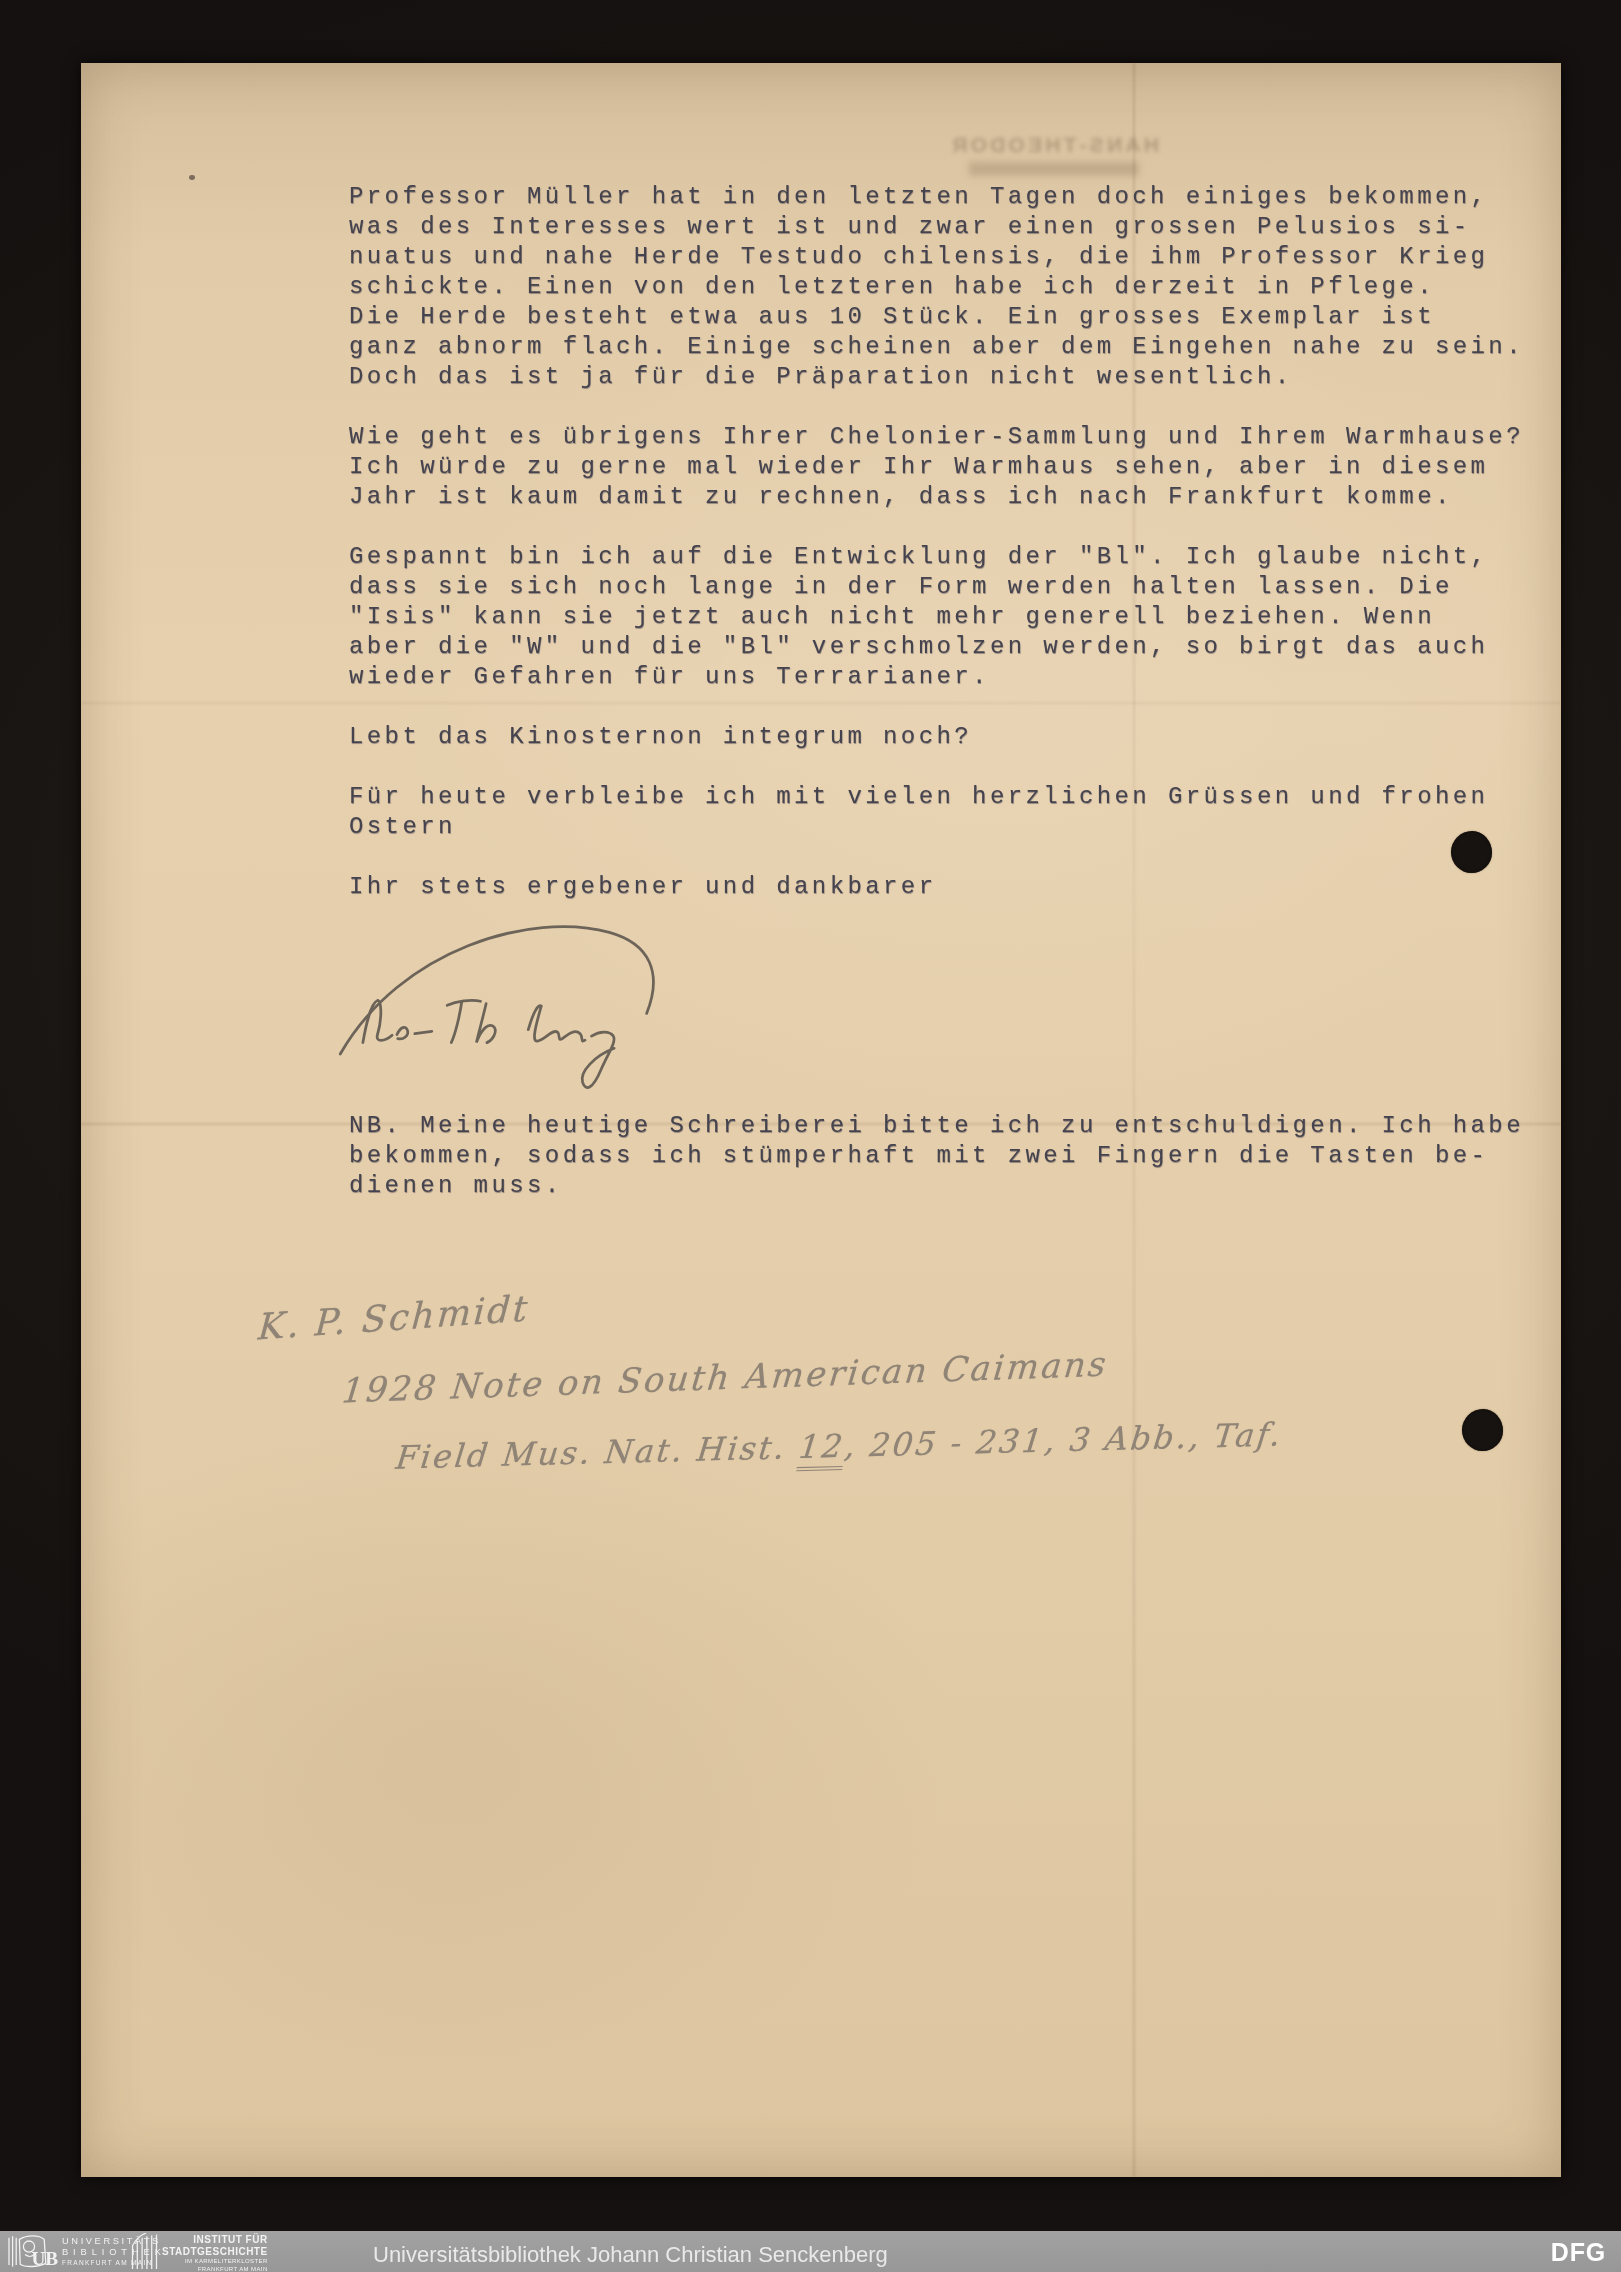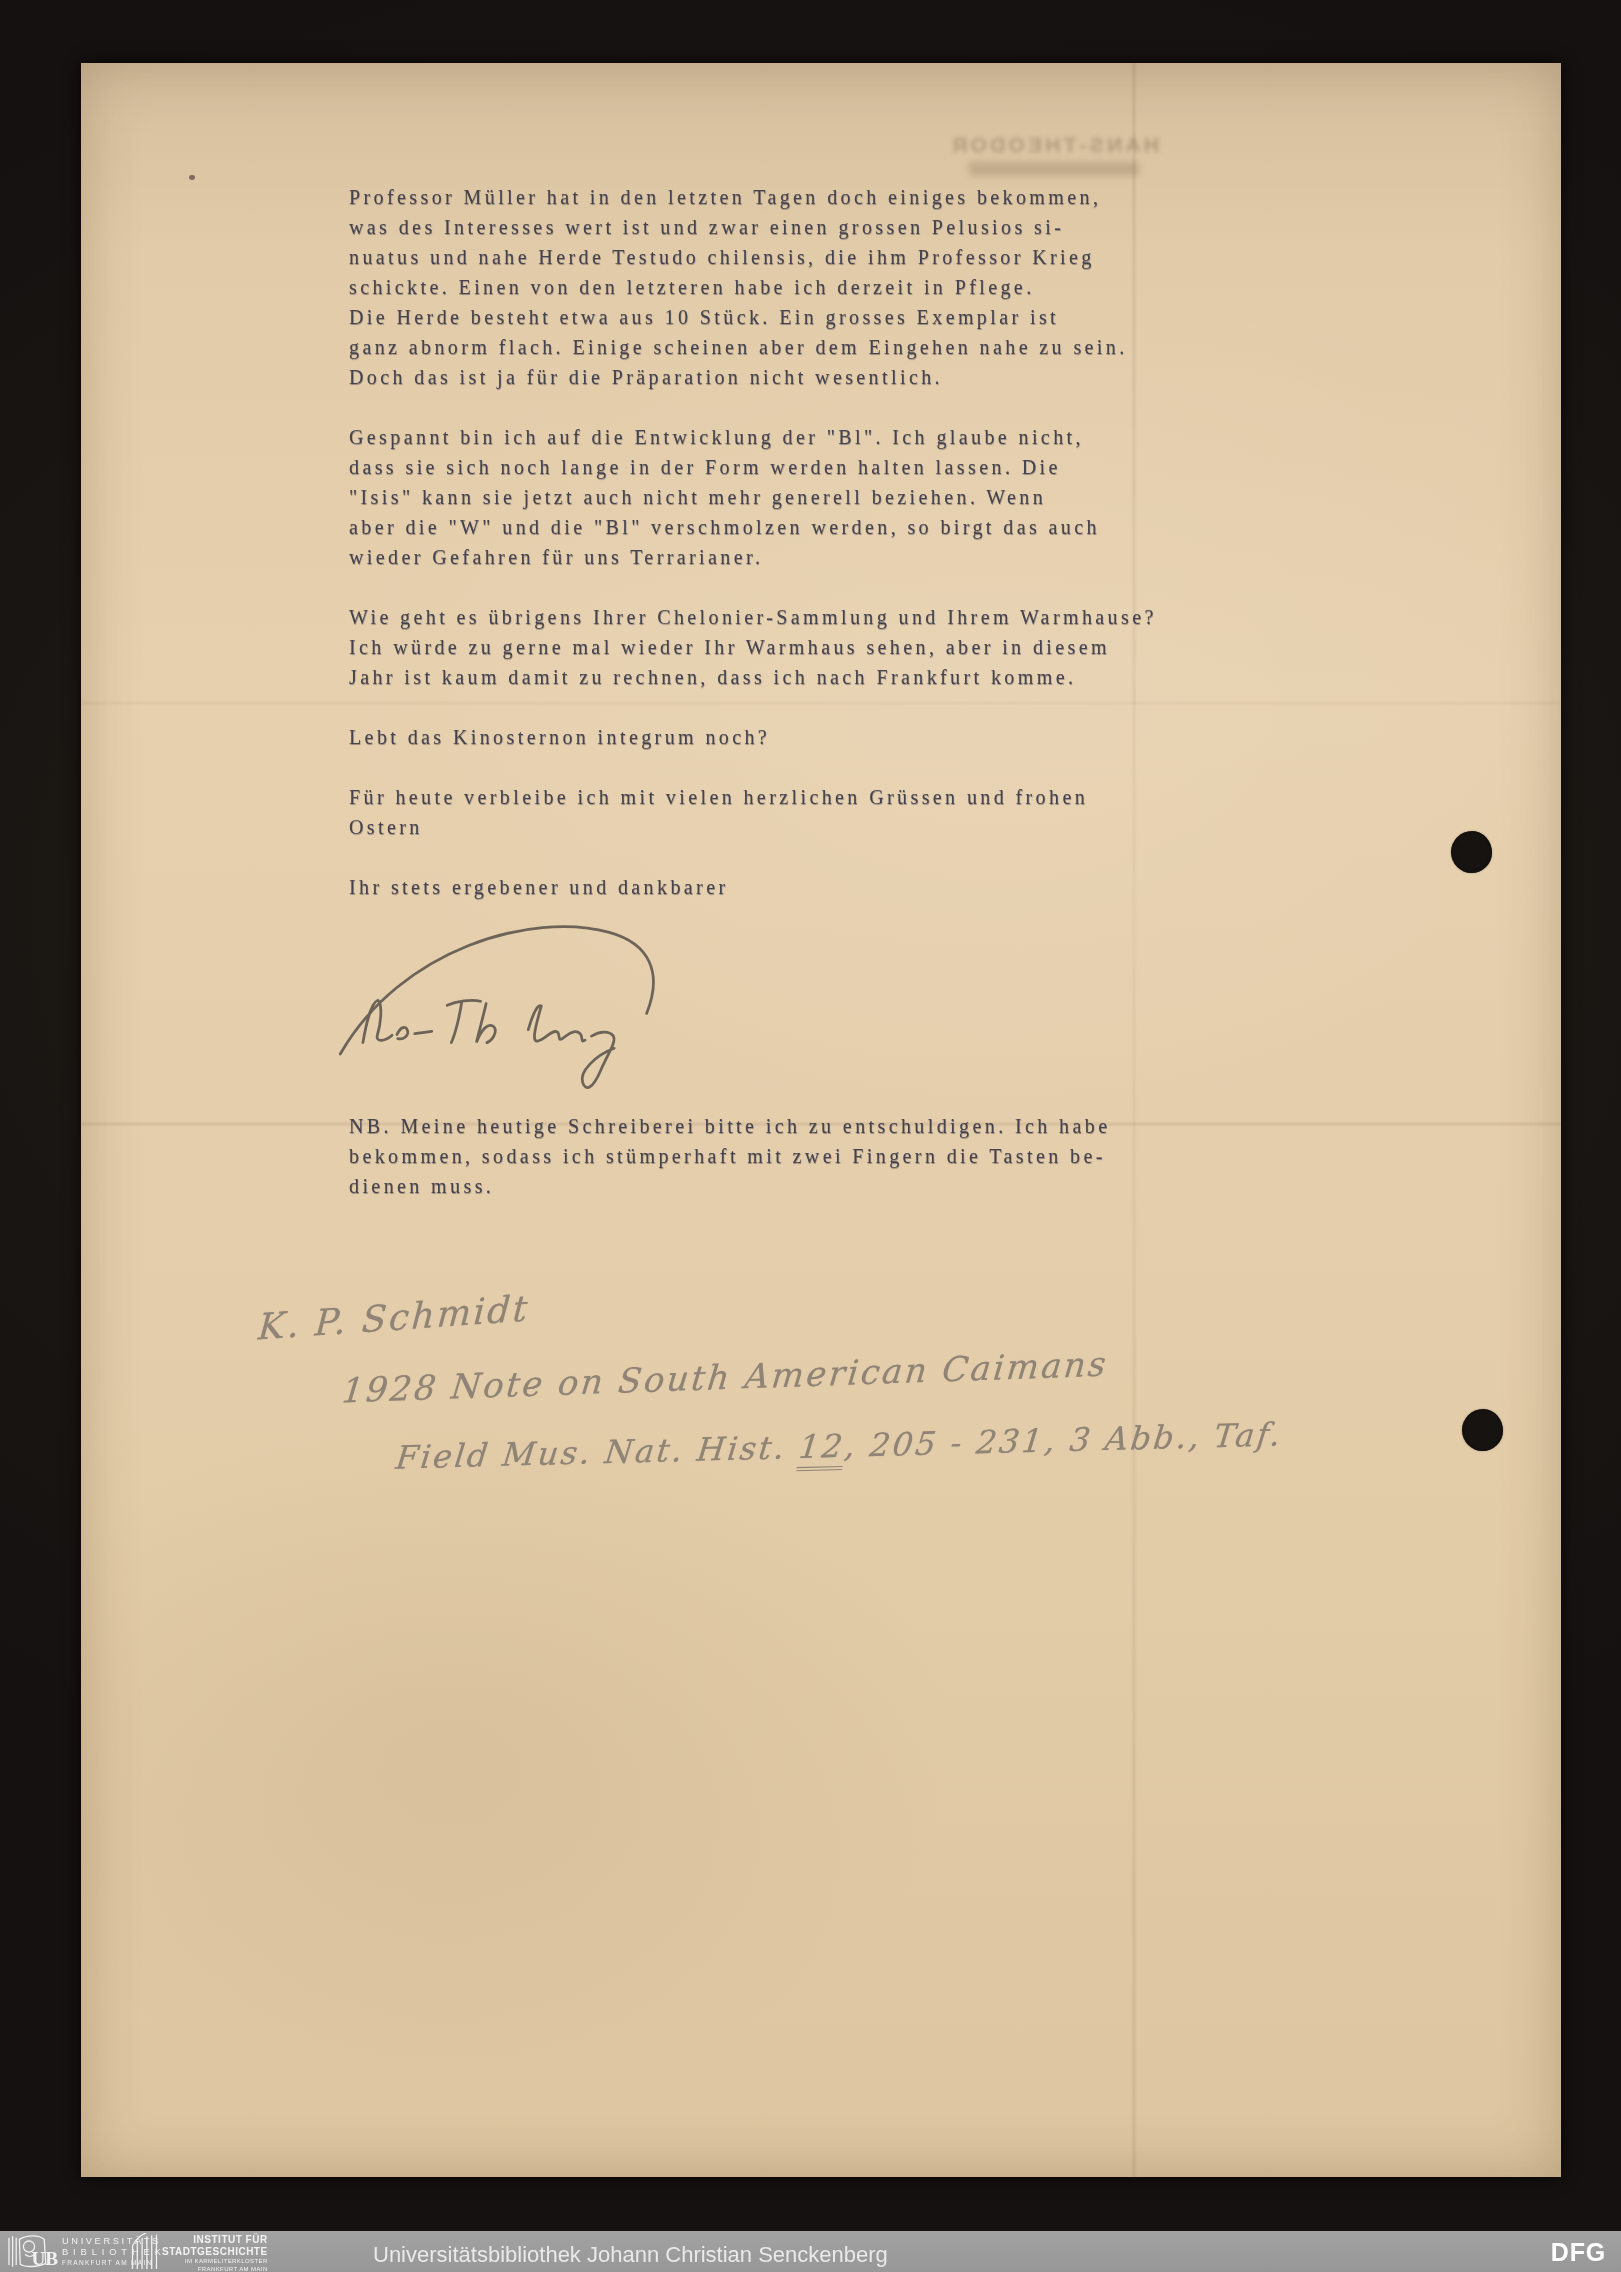--- a/index.html
+++ b/index.html
@@ -21,22 +21,22 @@
   }
   .crease-v{position:absolute;left:1052px;top:0;width:1.6px;height:100%;
     background:linear-gradient(180deg, rgba(110,88,60,.22), rgba(110,88,60,.08) 40%, rgba(110,88,60,.2));
     filter:blur(0.8px);}
   .crease-h{position:absolute;left:0;width:100%;height:1.6px;
     background:rgba(110,88,60,.18);filter:blur(0.8px);}
   .crease-h.h1{top:1060px;}
   .crease-h.h2{top:639px;opacity:.55;}
   
   .typed{
-    font-family:Liberation Serif, serif;
-    font-size:20px;letter-spacing:3.4px;color:#45434e;
+    font-family:Liberation Mono, monospace;
+    font-size:24px;letter-spacing:3.4px;color:#45434e;
     text-shadow:0.5px 0.5px 0.7px rgba(55,50,68,.45);
   }
   .letter-body{position:absolute;left:268px;top:119px;width:1240px;}
   .para{margin:0 0 30px 0;}
   .tline{height:30px;line-height:30px;white-space:pre;}
   .nb-block{position:absolute;left:268px;top:1048px;width:1240px;}
   
   .signature{position:absolute;left:243px;top:819px;width:381px;height:211px;}
   
   .pencil{
@@ -101,30 +101,30 @@
         <div class="para">
           <div class="tline">Professor Müller hat in den letzten Tagen doch einiges bekommen,</div>
           <div class="tline">was des Interesses wert ist und zwar einen grossen Pelusios si-</div>
           <div class="tline">nuatus und nahe Herde Testudo chilensis, die ihm Professor Krieg</div>
           <div class="tline">schickte. Einen von den letzteren habe ich derzeit in Pflege.</div>
           <div class="tline">Die Herde besteht etwa aus 10 Stück. Ein grosses Exemplar ist</div>
           <div class="tline">ganz abnorm flach. Einige scheinen aber dem Eingehen nahe zu sein.</div>
           <div class="tline">Doch das ist ja für die Präparation nicht wesentlich.</div>
         </div>
         <div class="para">
+          <div class="tline">Wie geht es übrigens Ihrer Chelonier-Sammlung und Ihrem Warmhause?</div>
+          <div class="tline">Ich würde zu gerne mal wieder Ihr Warmhaus sehen, aber in diesem</div>
+          <div class="tline">Jahr ist kaum damit zu rechnen, dass ich nach Frankfurt komme.</div>
+        </div>
+        <div class="para">
           <div class="tline">Gespannt bin ich auf die Entwicklung der "Bl". Ich glaube nicht,</div>
           <div class="tline">dass sie sich noch lange in der Form werden halten lassen. Die</div>
           <div class="tline">"Isis" kann sie jetzt auch nicht mehr generell beziehen. Wenn</div>
           <div class="tline">aber die "W" und die "Bl" verschmolzen werden, so birgt das auch</div>
           <div class="tline">wieder Gefahren für uns Terrarianer.</div>
-        </div>
-        <div class="para">
-          <div class="tline">Wie geht es übrigens Ihrer Chelonier-Sammlung und Ihrem Warmhause?</div>
-          <div class="tline">Ich würde zu gerne mal wieder Ihr Warmhaus sehen, aber in diesem</div>
-          <div class="tline">Jahr ist kaum damit zu rechnen, dass ich nach Frankfurt komme.</div>
         </div>
         <div class="para">
           <div class="tline">Lebt das Kinosternon integrum noch?</div>
         </div>
         <div class="para">
           <div class="tline">Für heute verbleibe ich mit vielen herzlichen Grüssen und frohen</div>
           <div class="tline">Ostern</div>
         </div>
         <div class="para">
           <div class="tline">Ihr stets ergebener und dankbarer</div>

